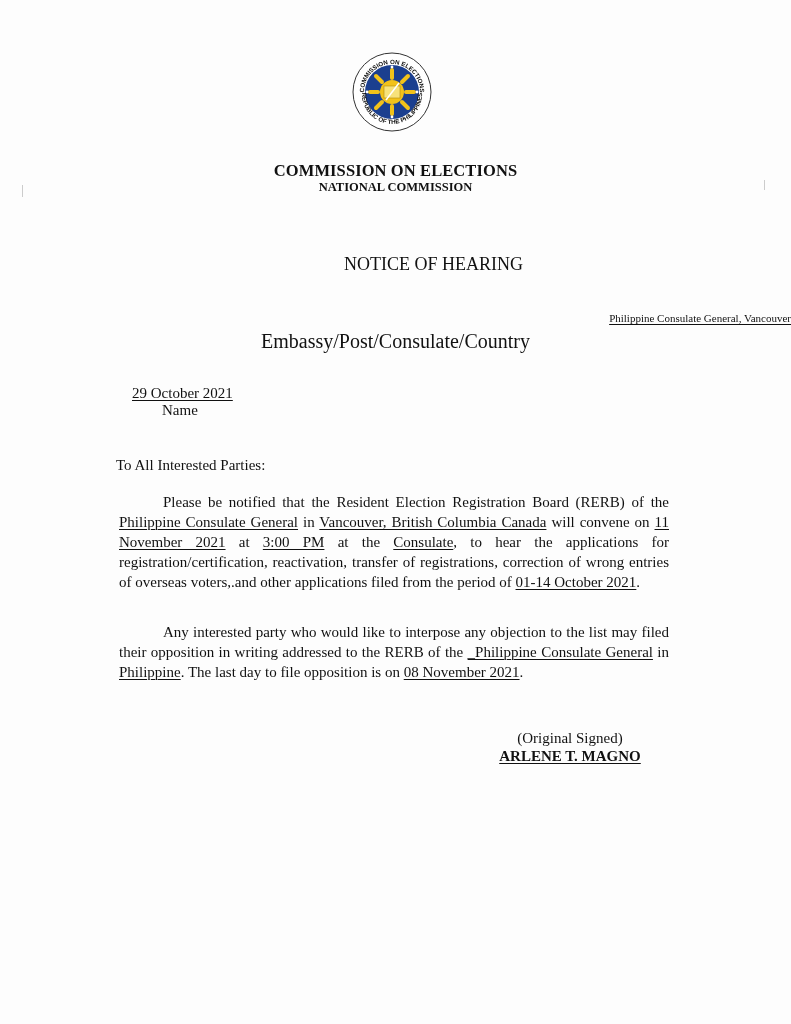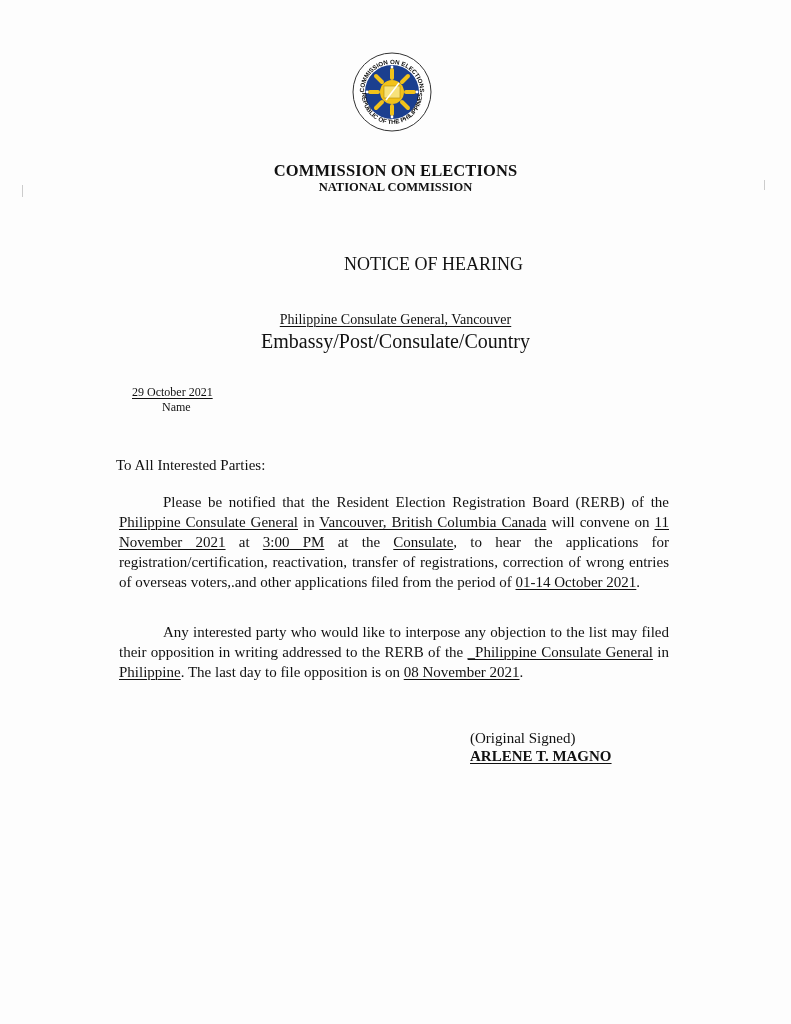--- a/index.html
+++ b/index.html
@@ -6,37 +6,37 @@
     body {
       width: 791px; height: 1024px; position: relative; overflow: hidden;
       font-family: "Liberation Serif", "DejaVu Serif", serif;
       color: #111;
     }
     .seal { position: absolute; left: 352px; top: 52px; width: 80px; height: 80px; }
     .center { position: absolute; left: 0; width: 791px; text-align: center; }
     .h-org { top: 161px; font-size: 16.5px; font-weight: bold; letter-spacing: 0.1px; }
     .h-sub { top: 180px; font-size: 12.5px; font-weight: bold; }
     .h-title { top: 254px; font-size: 18px; font-weight: normal; margin-left: 38px; }
-    .post-line { top: 312px; font-size: 14px; }
+    .post-line { top: 312px; font-size: 11px; text-align: right; }
     .post-label { top: 330px; font-size: 20px; }
     u { text-decoration: underline; text-underline-offset: 2px; text-decoration-thickness: 1px; }
-    .date-block { position: absolute; left: 132px; top: 385px; font-size: 12px; }
+    .date-block { position: absolute; left: 132px; top: 385px; font-size: 15px; }
     .date-val { display: block; }
     .date-lbl { display: block; padding-left: 30px; }
     .salutation { position: absolute; left: 116px; top: 457px; font-size: 15px; }
     .para {
       position: absolute; left: 119px; width: 550px;
       font-size: 15px; line-height: 20px; text-align: justify;
       text-indent: 44px;
     }
     .p1 { top: 492px; }
     .p2 { top: 622px; }
     .sig {
       position: absolute; left: 470px; width: 200px; top: 730px;
-      font-size: 15px; line-height: 17.5px; font-family: Liberation Serif, serif;
+      text-align: center; font-size: 15px; line-height: 17.5px; font-family: Liberation Serif, serif;
     }
     .sig-name, .sig-title { font-weight: bold; }
     .speck { position: absolute; background: #ccc; width: 1px; }
   </style>
 </head>
 <body>
 
 <div class="seal">
   <svg width="80" height="80" viewBox="0 0 80 80">
     <circle cx="40" cy="40" r="39" fill="#fff" stroke="#333" stroke-width="1"></circle>

